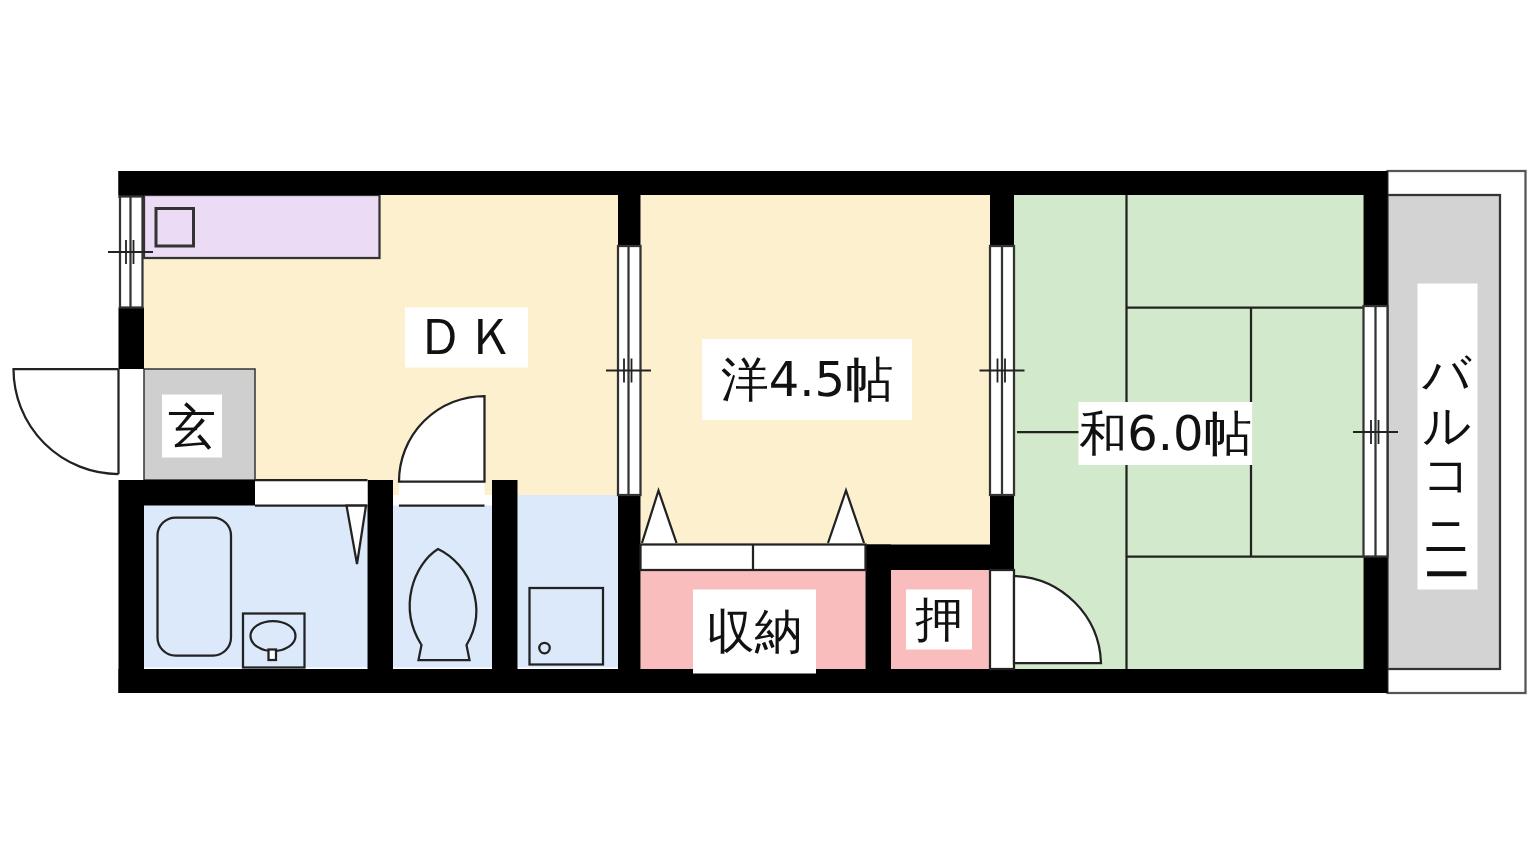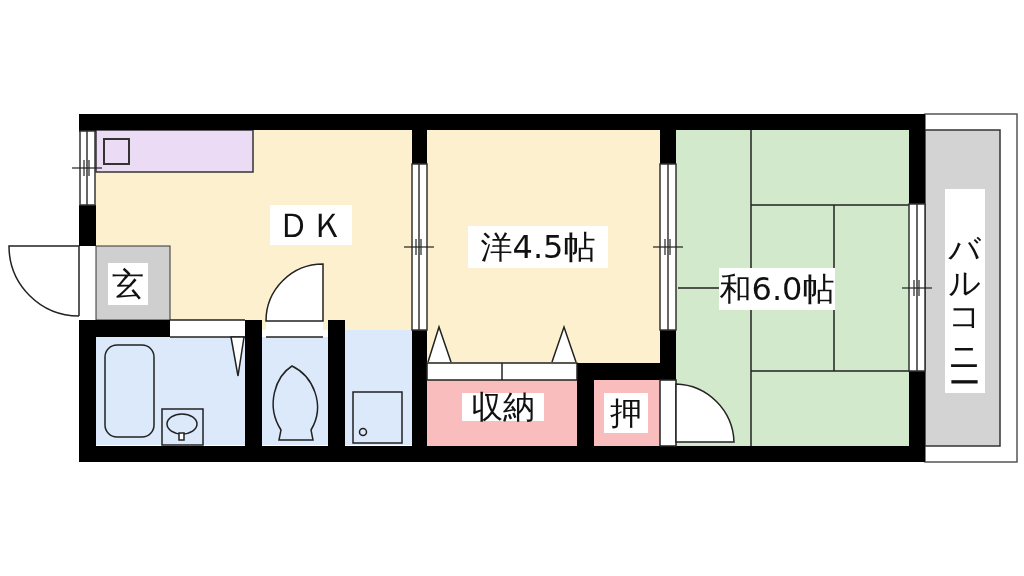--- a/index.html
+++ b/index.html
@@ -119,18 +119,18 @@
     <path d="M 552 362 L 564 327 L 576 362"></path>
   </g>
 
   <g stroke="#222" stroke-width="1.5" fill="#fff">
     <rect x="660" y="380" width="16" height="66"></rect>
     <path d="M 676 384 A 60 60 0 0 1 734 442 L 676 442 Z"></path>
   </g>
 </svg>
 
 <div class="label-box" style="left:270px; top:205px; width:82px; height:40px; font-size:34px;">ＤＫ</div>
-<div class="label-box" style="left:468px; top:226px; width:140px; height:42px; font-size:32px;">洋4.5帖</div>
+<div class="label-box" style="left:468px; top:226px; width:140px; height:54px; font-size:32px;">洋4.5帖</div>
 <div class="label-box" style="left:719px; top:268px; width:116px; height:42px; font-size:32px;">和6.0帖</div>
 <div class="label-box" style="left:108px; top:263px; width:40px; height:42px; font-size:32px;">玄</div>
-<div class="label-box" style="left:462px; top:393px; width:82px; height:28px; font-size:32px;">収納</div>
+<div class="label-box" style="left:462px; top:393px; width:82px; height:56px; font-size:32px;">収納</div>
 <div class="label-box" style="left:604px; top:393px; width:44px; height:40px; font-size:32px;">押</div>
 <div class="vlabel" style="left:945px; top:189px; width:36px; height:196px;">バルコニー</div>
 
 </body></html>

